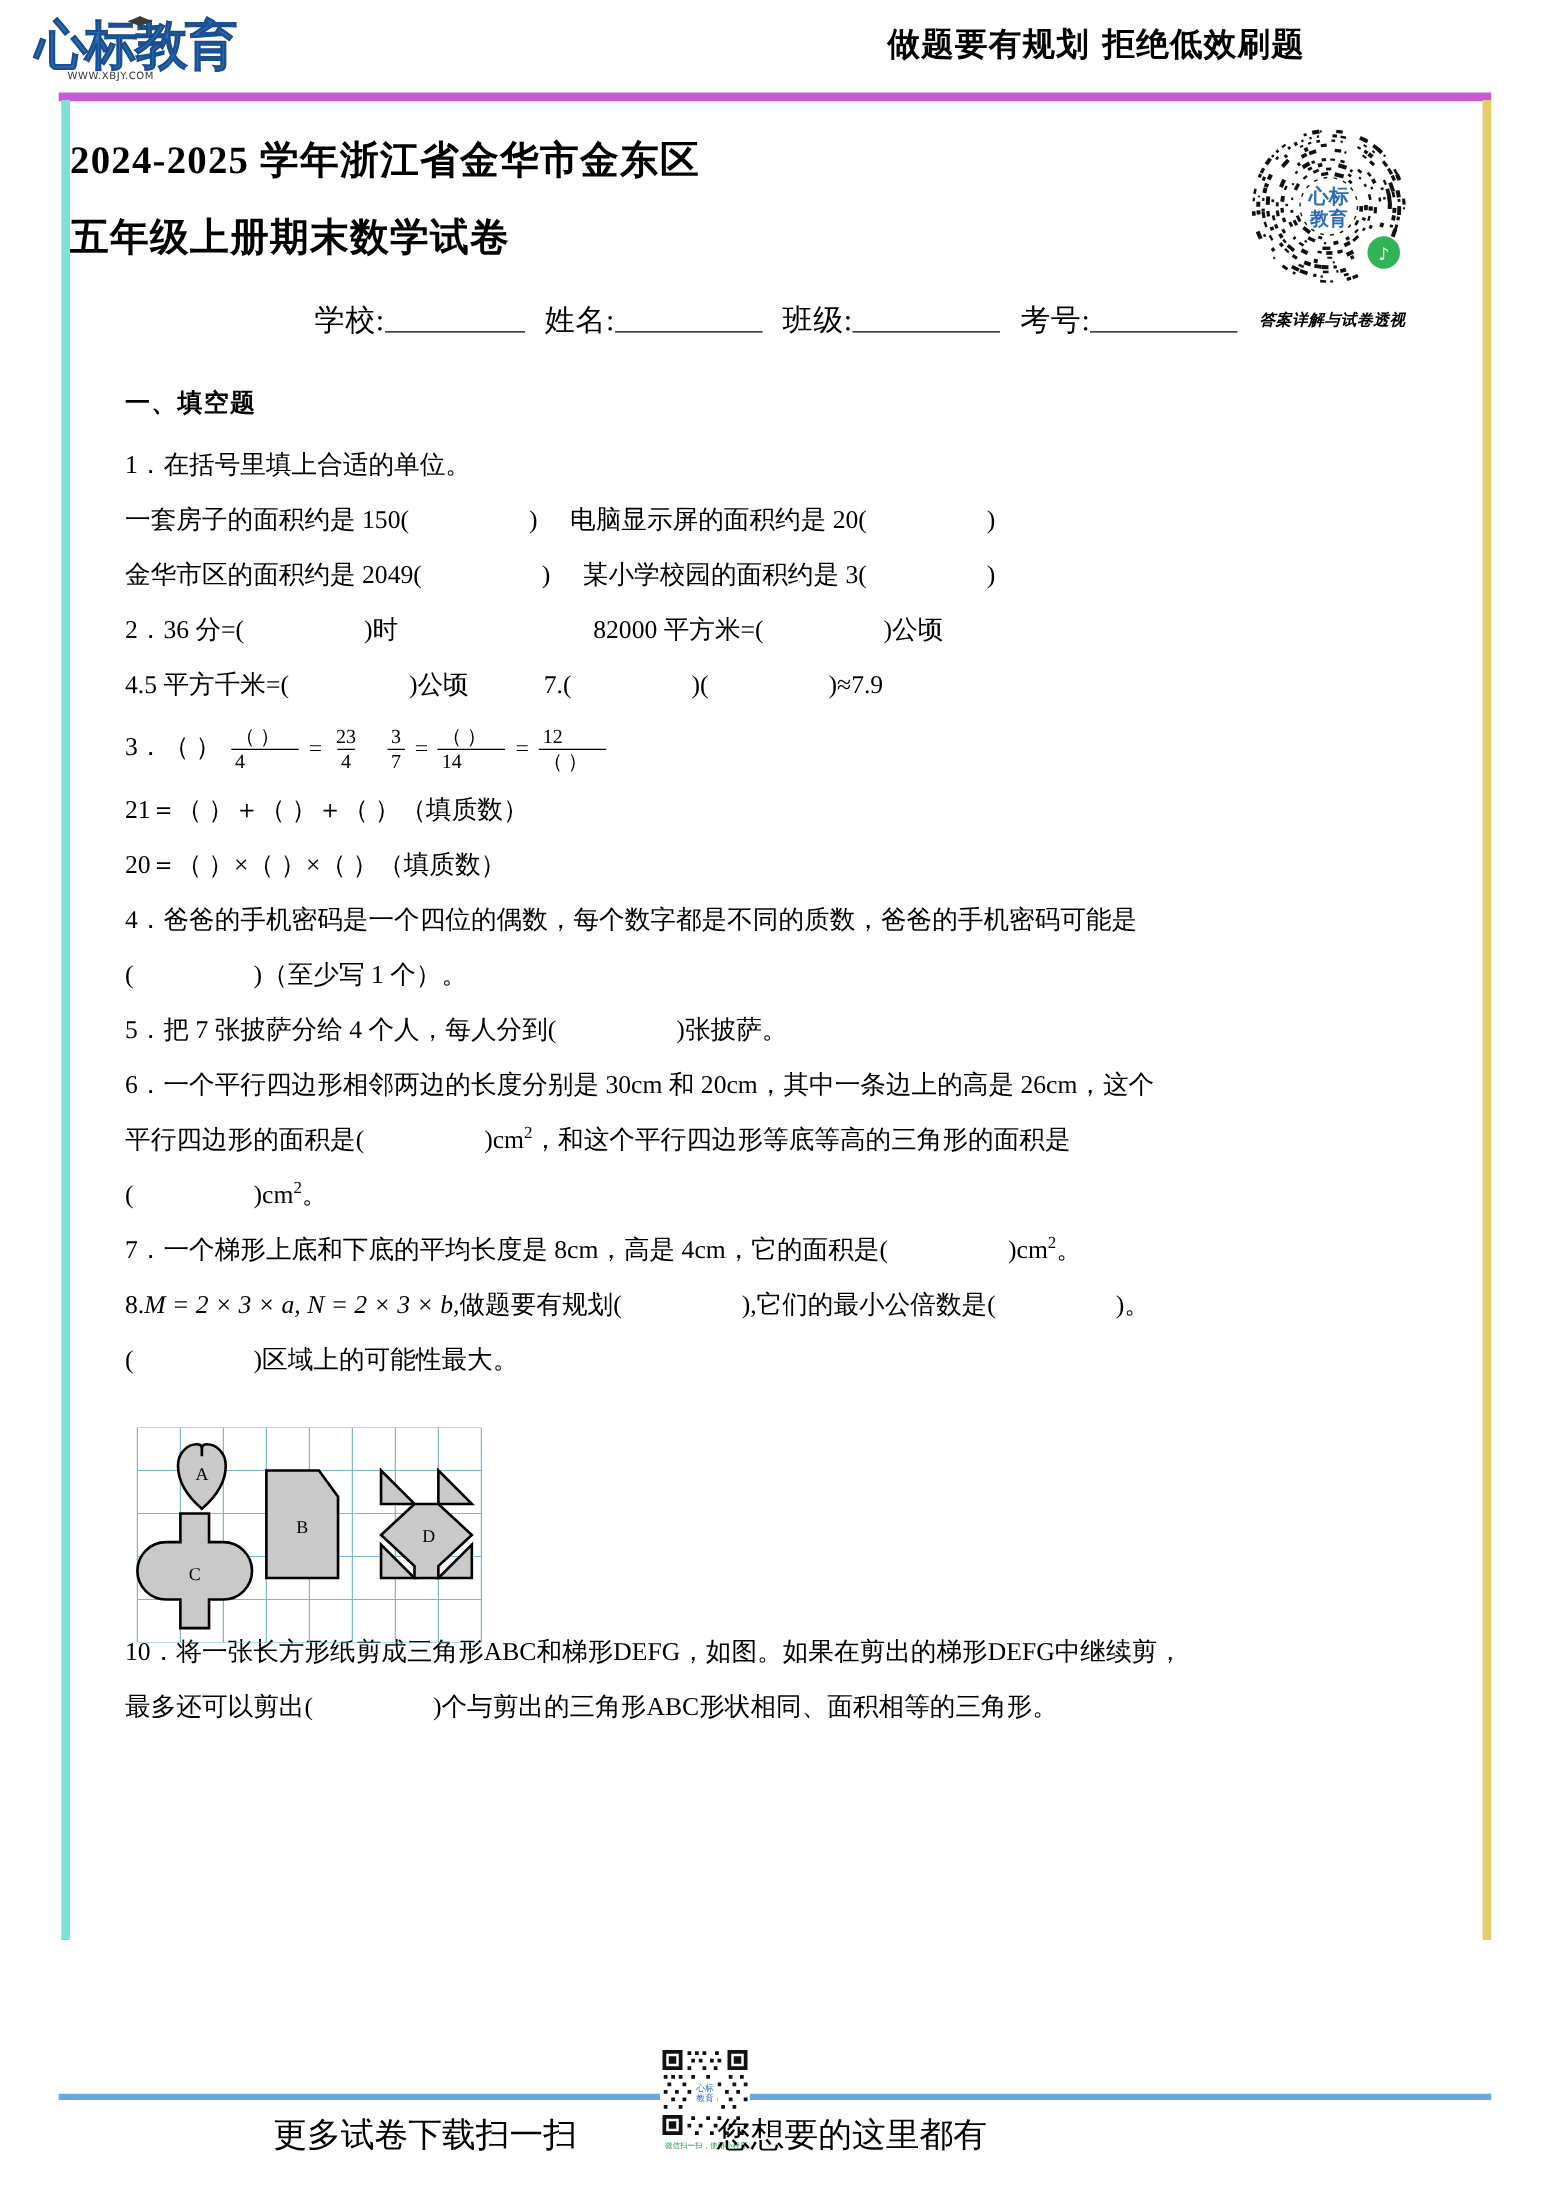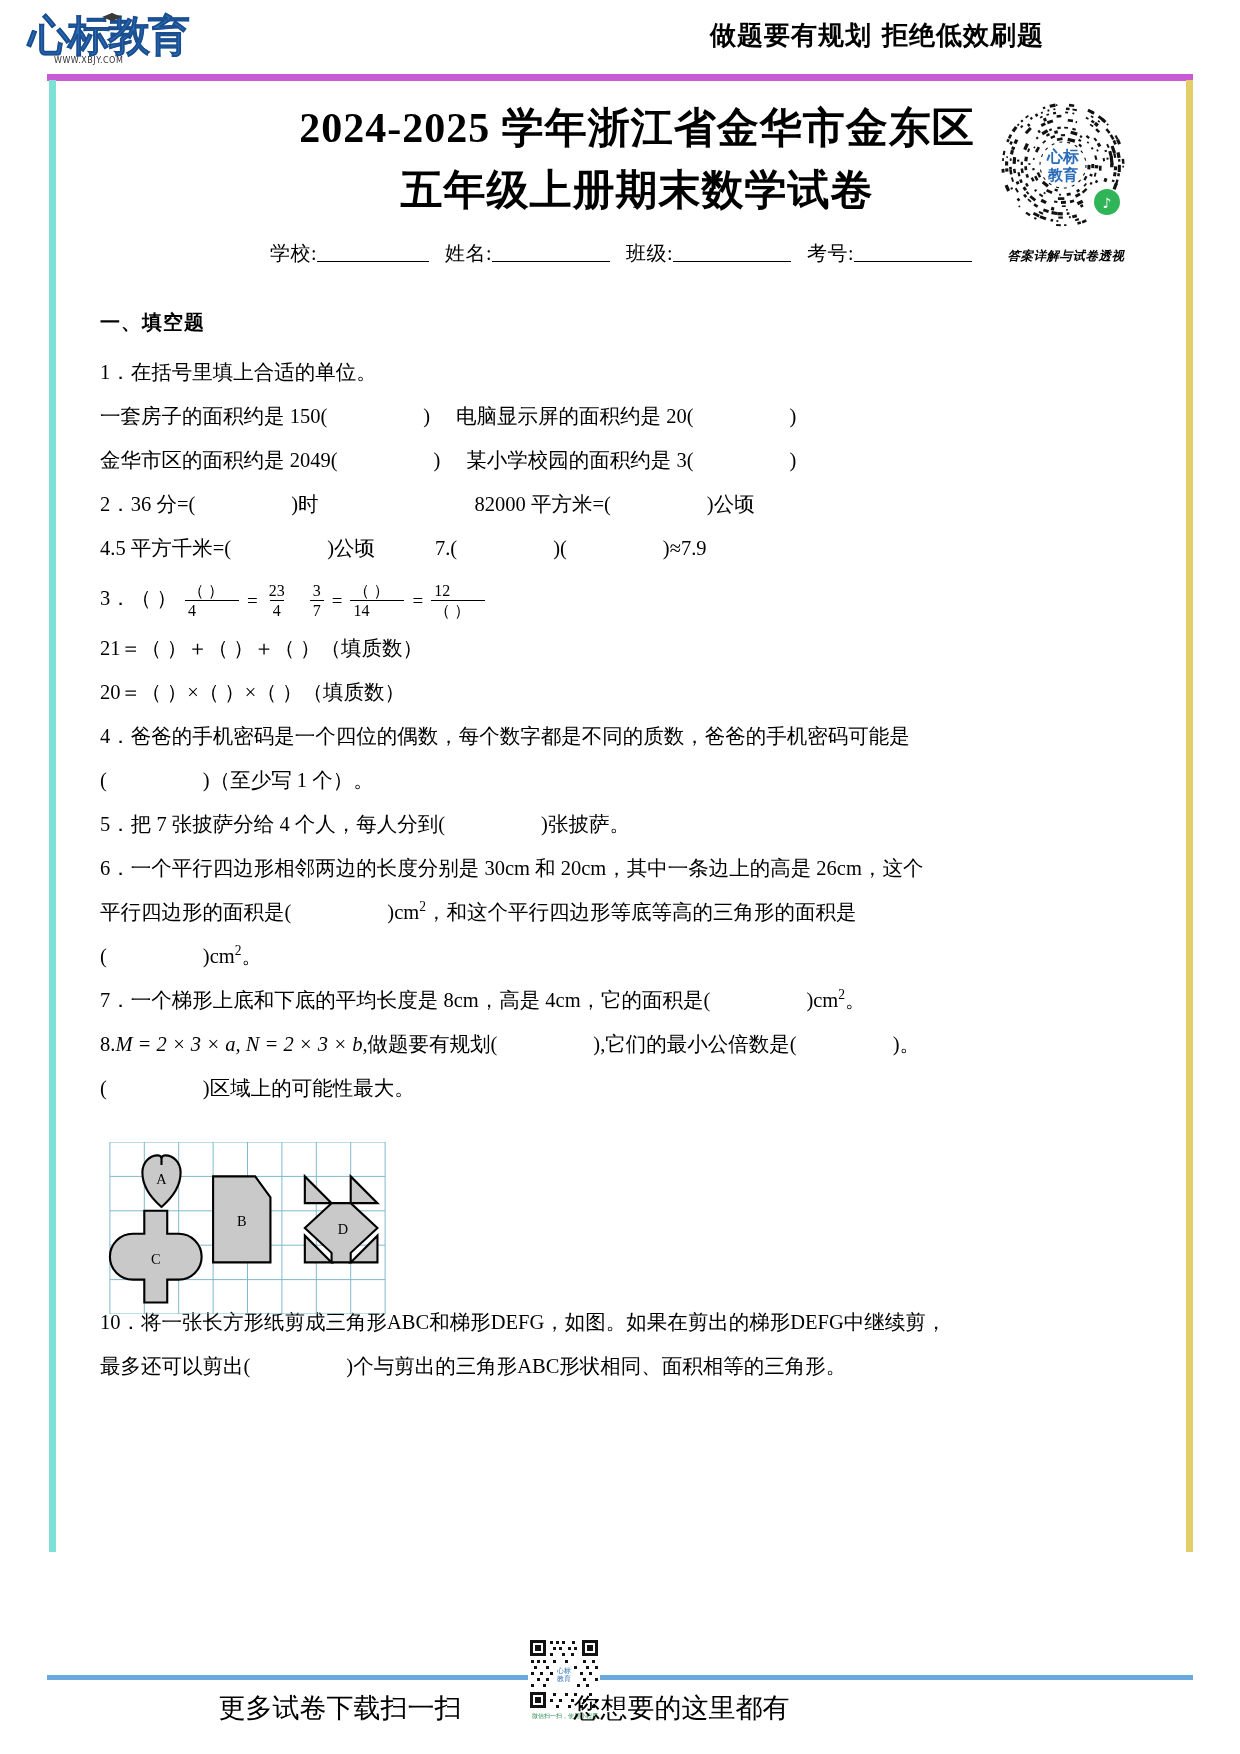--- a/index.html
+++ b/index.html
@@ -73,35 +73,34 @@
     width: 7px; height: 1472px;
     background: #e3ce6a;
   }
 
   
   #title-block {
     position: absolute; left: 56px; top: 100px;
     width: 1130px;
   }
   .doc-title {
-    text-align: center;
+    text-align: left;
     font-family: "Liberation Serif", serif;
     font-weight: bold;
-    font-size: 42px;
+    font-size: 31px;
     letter-spacing: 1px;
     line-height: 56px;
     color: #000;
-    padding-left: 32px;
   }
   #title-line2 { margin-top: 6px; }
 
   #id-line {
     margin-top: 22px;
     text-align: center;
-    font-size: 20px;
+    font-size: 24px;
     letter-spacing: 0.5px;
     white-space: nowrap;
   }
   #id-line .blank {
     display: inline-block;
     border-bottom: 1.4px solid #000;
     height: 17px;
     vertical-align: -2px;
   }
   #id-line .lbl { margin-left: 16px; }

